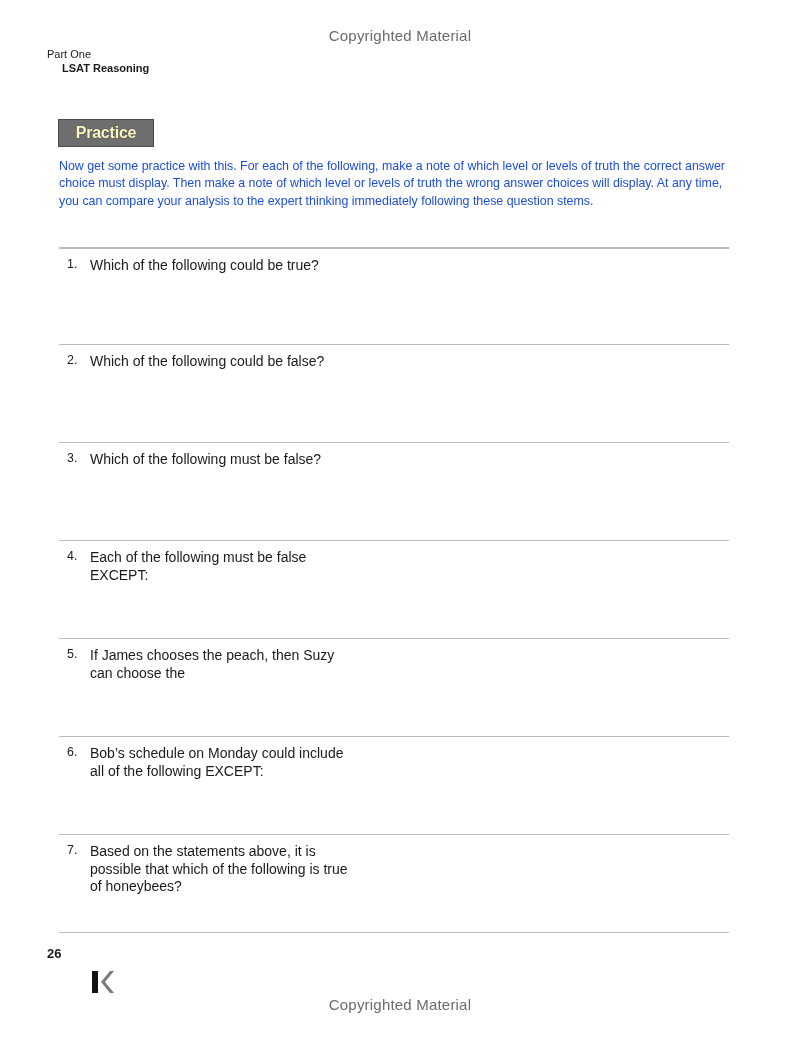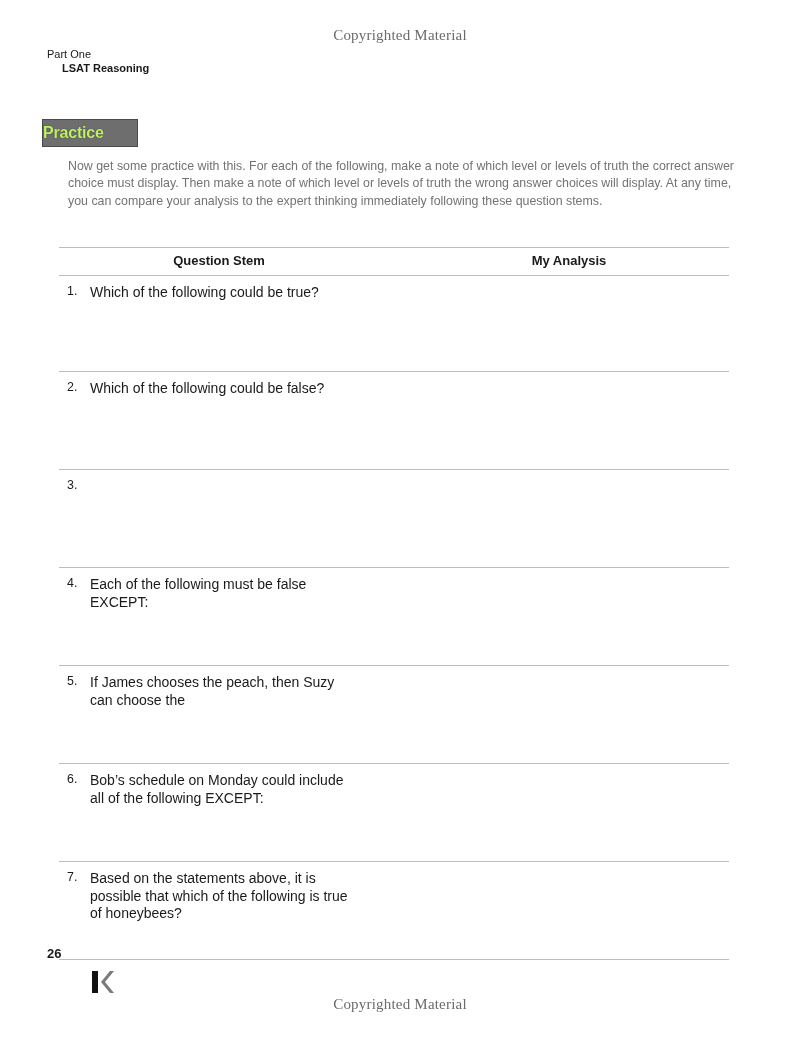--- a/index.html
+++ b/index.html
@@ -2,38 +2,38 @@
 <html><head>
   <meta charset="utf-8">
   <style>
     html, body { margin: 0; padding: 0; background: #ffffff; }
     body {
       width: 800px; height: 1039px; position: relative; overflow: hidden;
       font-family: "Liberation Sans", sans-serif; color: #1a1a1a;
     }
     .watermark {
       position: absolute; left: 0; width: 800px; text-align: center;
-      font-family: Liberation Serif, serif; font-size: 15px;
+      font-family: Liberation Sans, sans-serif; font-size: 15px;
       color: #6b6b6b; letter-spacing: 0.2px;
     }
     .wm-top { top: 27px; }
     .wm-bottom { top: 996px; }
     .running-head { position: absolute; left: 47px; top: 47px; font-size: 11px; line-height: 14px; }
     .running-head .part { font-weight: normal; }
     .running-head .chapter { font-weight: bold; padding-left: 15px; }
     .practice-badge {
-      position: absolute; left: 42px; top: 119px; width: 96px; height: 28px;
+      position: absolute; left: 58px; top: 119px; width: 96px; height: 28px;
       background: #6e6e6e; border: 1px solid #4a4a4a; box-sizing: border-box;
-      color: #bef264; font-weight: bold; font-size: 16px; line-height: 26px;
-      text-align: left; letter-spacing: -0.2px;
+      color: #fef9c3; font-weight: bold; font-size: 16px; line-height: 26px;
+      text-align: center; letter-spacing: -0.2px;
       text-shadow: 0 0 1px #222;
     }
     .intro {
-      position: absolute; left: 68px; top: 158px; width: 670px;
-      font-size: 12.4px; line-height: 17.3px; color: #737373;
+      position: absolute; left: 59px; top: 158px; width: 670px;
+      font-size: 12.4px; line-height: 17.3px; color: #1d4ed8;
     }
     .table {
       position: absolute; left: 59px; top: 247px; width: 670px;
     }
     .rule { height: 1px; background: #bdbdbd; width: 670px; }
     .header-row {
       position: relative; height: 27px;
       font-weight: bold; font-size: 13px;
     }
     .header-row .col1 { position: absolute; left: 0; width: 320px; text-align: center; top: 5px; }
@@ -54,42 +54,39 @@
   <div class="part">Part One</div>
   <div class="chapter">LSAT Reasoning</div>
 </div>
 
 <div class="practice-badge">Practice</div>
 
 <div class="intro">Now get some practice with this. For each of the following, make a note of which level or levels of truth the correct answer choice must display. Then make a note of which level or levels of truth the wrong answer choices will display. At any time, you can compare your analysis to the expert thinking immediately following these question stems.</div>
 
 <div class="table">
   <div class="rule"></div>
-  <div class="header-row">
-    <div class="col1">Question Stem</div>
-    <div class="col2">My Analysis</div>
-  </div>
   <div class="rule"></div>
 
   <div class="q-row" style="height:95px">
     <span class="q-num">1.</span>
     <span class="q-text">Which of the following could be true?</span>
     <div class="q-analysis"></div>
   </div>
   <div class="rule"></div>
 
   <div class="q-row" style="height:97px">
     <span class="q-num">2.</span>
     <span class="q-text">Which of the following could be false?</span>
     <div class="q-analysis"></div>
   </div>
   <div class="rule"></div>
 
   <div class="q-row" style="height:97px">
     <span class="q-num">3.</span>
+    <span class="q-text">Which of the following must be false?</span>
     <div class="q-analysis"></div>
   </div>
   <div class="rule"></div>
 
   <div class="q-row" style="height:97px">
     <span class="q-num">4.</span>
     <span class="q-text">Each of the following must be false EXCEPT:</span>
     <div class="q-analysis"></div>
   </div>
   <div class="rule"></div>

